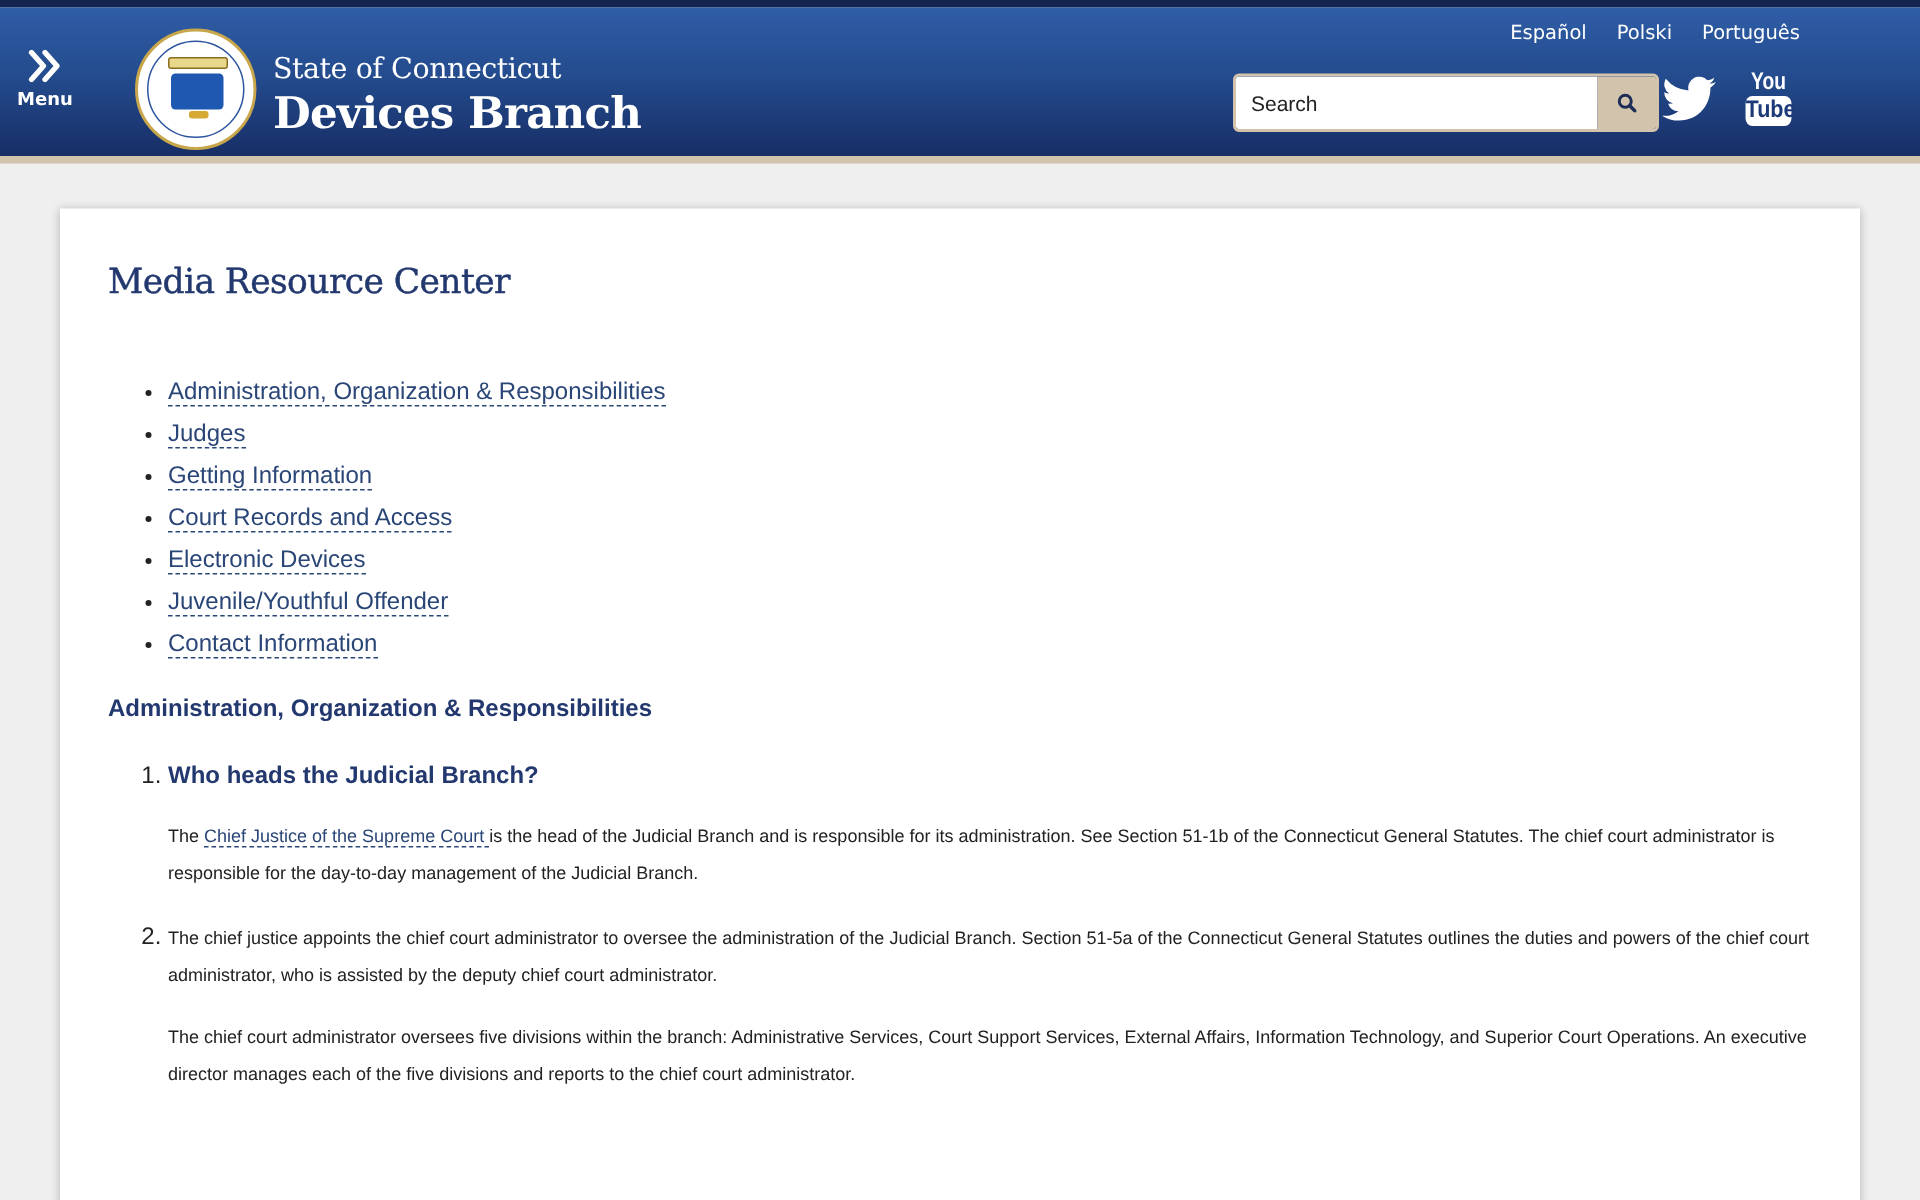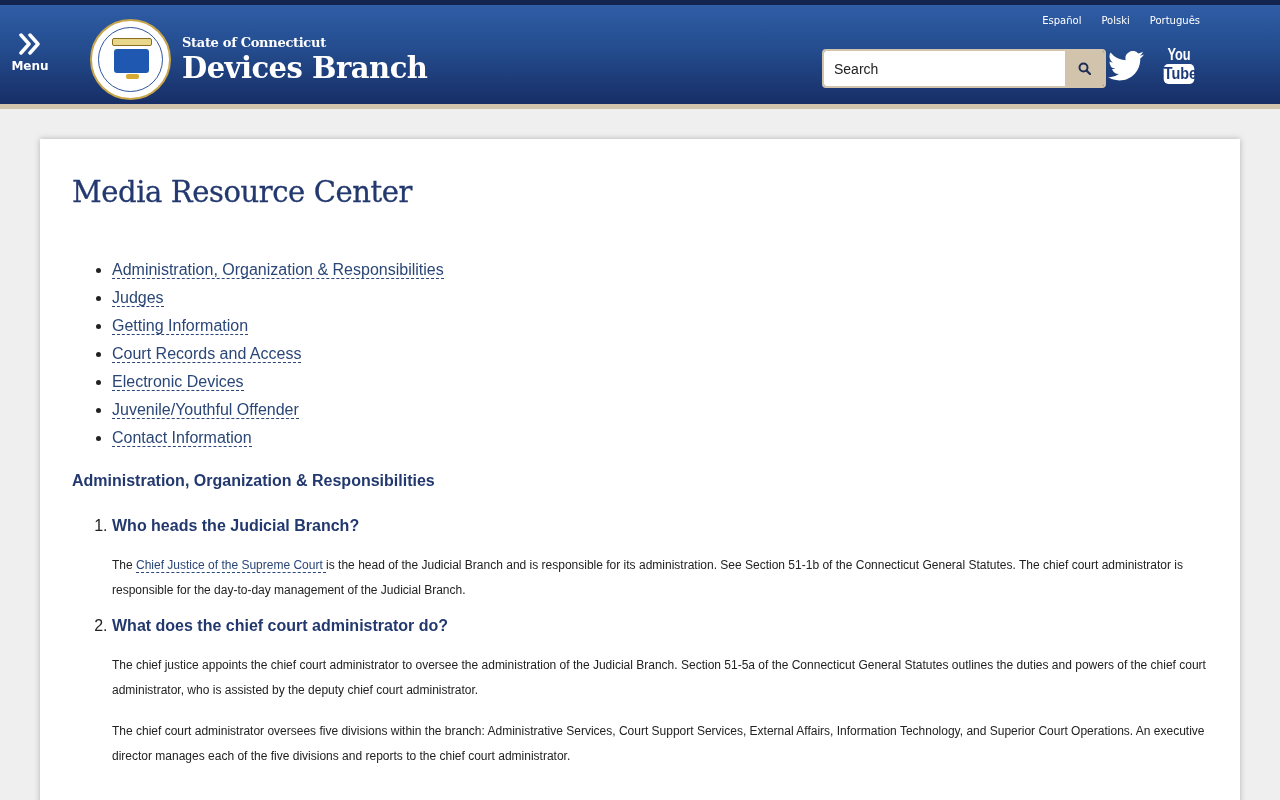--- a/index.html
+++ b/index.html
@@ -20,40 +20,40 @@
 
   .seal { position: absolute; left: 90px; top: 14px; width: 81px; height: 81px; border-radius: 50%;
           background: #fff; border: 2px solid #c8a64c; }
   .seal .ring { position: absolute; left: 6px; top: 6px; right: 6px; bottom: 6px; border-radius: 50%;
                 border: 1.5px solid #2d55a0; }
   .seal .book { position: absolute; left: 22px; top: 28px; width: 35px; height: 24px; background: #1f58b0; border-radius: 3px; }
   .seal .ribbon { position: absolute; left: 20px; top: 17px; width: 40px; height: 8px; background: #e9d78c; border: 1px solid #8a6e1e; border-radius: 2px; }
   .seal .base { position: absolute; left: 34px; top: 53px; width: 13px; height: 5px; background: #d6a834; border-radius: 2px; }
 
   .brand { position: absolute; left: 182px; top: 30px; color: #fff; font-family: "DejaVu Serif", serif; }
-  .brand .sub { font-size: 13px; font-weight: bold; letter-spacing: -0.3px; }
+  .brand .sub { font-size: 19px; font-weight: normal; letter-spacing: -0.3px; }
   .brand .main { font-size: 29px; font-weight: bold; letter-spacing: -0.5px; margin-top: 1px; }
 
   .langs { position: absolute; right: 80px; top: 10px; display: flex; gap: 20px; }
-  .langs a { color: #fff; font-size: 10px; text-decoration: none; font-family: "DejaVu Sans", sans-serif; cursor: pointer; }
+  .langs a { color: #fff; font-size: 13px; text-decoration: none; font-family: "DejaVu Sans", sans-serif; cursor: pointer; }
 
   .search { position: absolute; left: 810px; top: 44px; width: 284px; height: 39px; display: flex; border-radius: 4px; overflow: hidden; border: 2px solid #d2c3ad; margin-left: 12px; }
   .search input { flex: 1; border: none; padding: 0 10px; font-size: 14px; font-family: "Liberation Sans", sans-serif; color: #222; background: #fff; outline: none; }
   .search input::placeholder { color: #222; }
   .search button { width: 39px; background: #d2c3ad; border: none; display: flex; align-items: center; justify-content: center; cursor: pointer; }
 
   .twitter { position: absolute; left: 1108px; top: 46px; cursor: pointer; }
   .youtube { position: absolute; left: 1162px; top: 42px; width: 34px; color: #fff; text-align: center; cursor: pointer; font-family: Liberation Sans, sans-serif; }
   .youtube .you { font-size: 16px; font-weight: bold; line-height: 16px; transform: scaleX(0.8); }
   .youtube .tube { background: #fff; color: #1d3a78; font-size: 16px; font-weight: bold; border-radius: 5px; line-height: 20px; margin-top: 1px; transform: scaleX(0.9); }
 
   .card { position: absolute; left: 40px; top: 139px; width: 1200px; height: 700px; background: #fff;
           box-shadow: 0 0 6px rgba(0,0,0,0.25); padding: 36px 32px 0 32px; }
 
-  h1.title { font-family: "DejaVu Serif", serif; font-size: 29px; font-weight: normal; color: #22386e; letter-spacing: -0.4px; -webkit-text-stroke: 0.3px #22386e; }
+  h1.title { font-family: "DejaVu Serif", serif; font-size: 23px; font-weight: normal; color: #22386e; letter-spacing: -0.4px; -webkit-text-stroke: 0.3px #22386e; }
   h2.subtitle { font-family: "DejaVu Serif", serif; font-size: 18px; font-weight: normal; color: #a3120f; margin-top: 6px; letter-spacing: -0.3px; -webkit-text-stroke: 0.3px #a3120f; }
 
   ul.toc { margin-top: 47px; margin-left: 40px; list-style: disc; }
   ul.toc li { font-size: 16px; line-height: 28px; color: #222; }
   a.lnk { color: #2a4677; text-decoration: none; border-bottom: 1px dashed #2a4677; cursor: pointer; }
 
   h3.section { font-size: 16px; font-weight: bold; color: #22386e; margin-top: 20px; }
 
   ol.faq { margin-top: 27px; margin-left: 40px; }
   ol.faq > li { font-size: 16px; color: #222; margin-bottom: 14px; }
@@ -129,18 +129,17 @@
   </ul>
 
   <h3 class="section">Administration, Organization &amp; Responsibilities</h3>
 
   <ol class="faq">
     <li>
       <span class="q">Who heads the Judicial Branch?</span>
       <p><span>The </span><a class="lnk">Chief Justice of the Supreme Court </a><span>is the head of the Judicial Branch and is responsible for its administration. See Section 51-1b of the Connecticut General Statutes. The chief court administrator is responsible for the day-to-day management of the Judicial Branch.</span></p>
     </li>
     <li>
-      <span class="q">What does the chief court administrator do?</span>
       <p>The chief justice appoints the chief court administrator to oversee the administration of the Judicial Branch. Section 51-5a of the Connecticut General Statutes outlines the duties and powers of the chief court administrator, who is assisted by the deputy chief court administrator.</p>
       <p>The chief court administrator oversees five divisions within the branch: Administrative Services, Court Support Services, External Affairs, Information Technology, and Superior Court Operations. An executive director manages each of the five divisions and reports to the chief court administrator.</p>
     </li>
   </ol>
 </main>
 
 </body></html>

